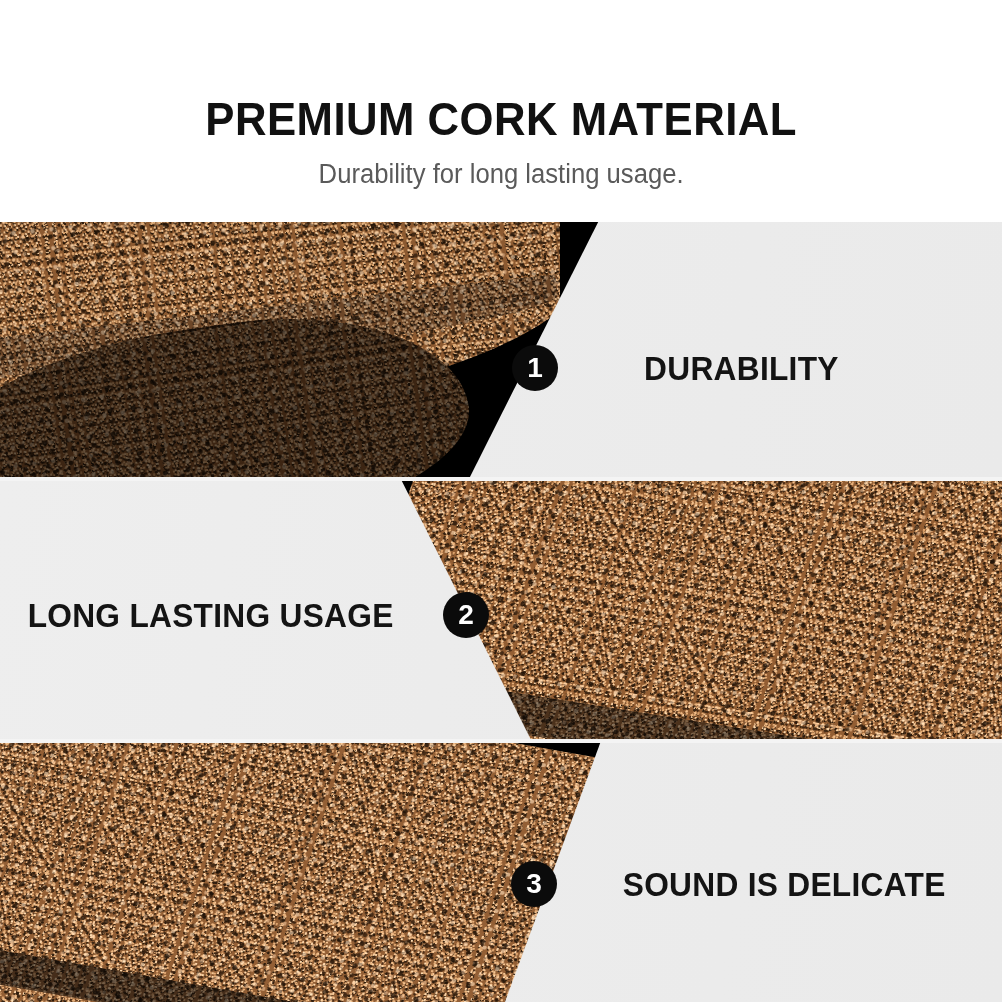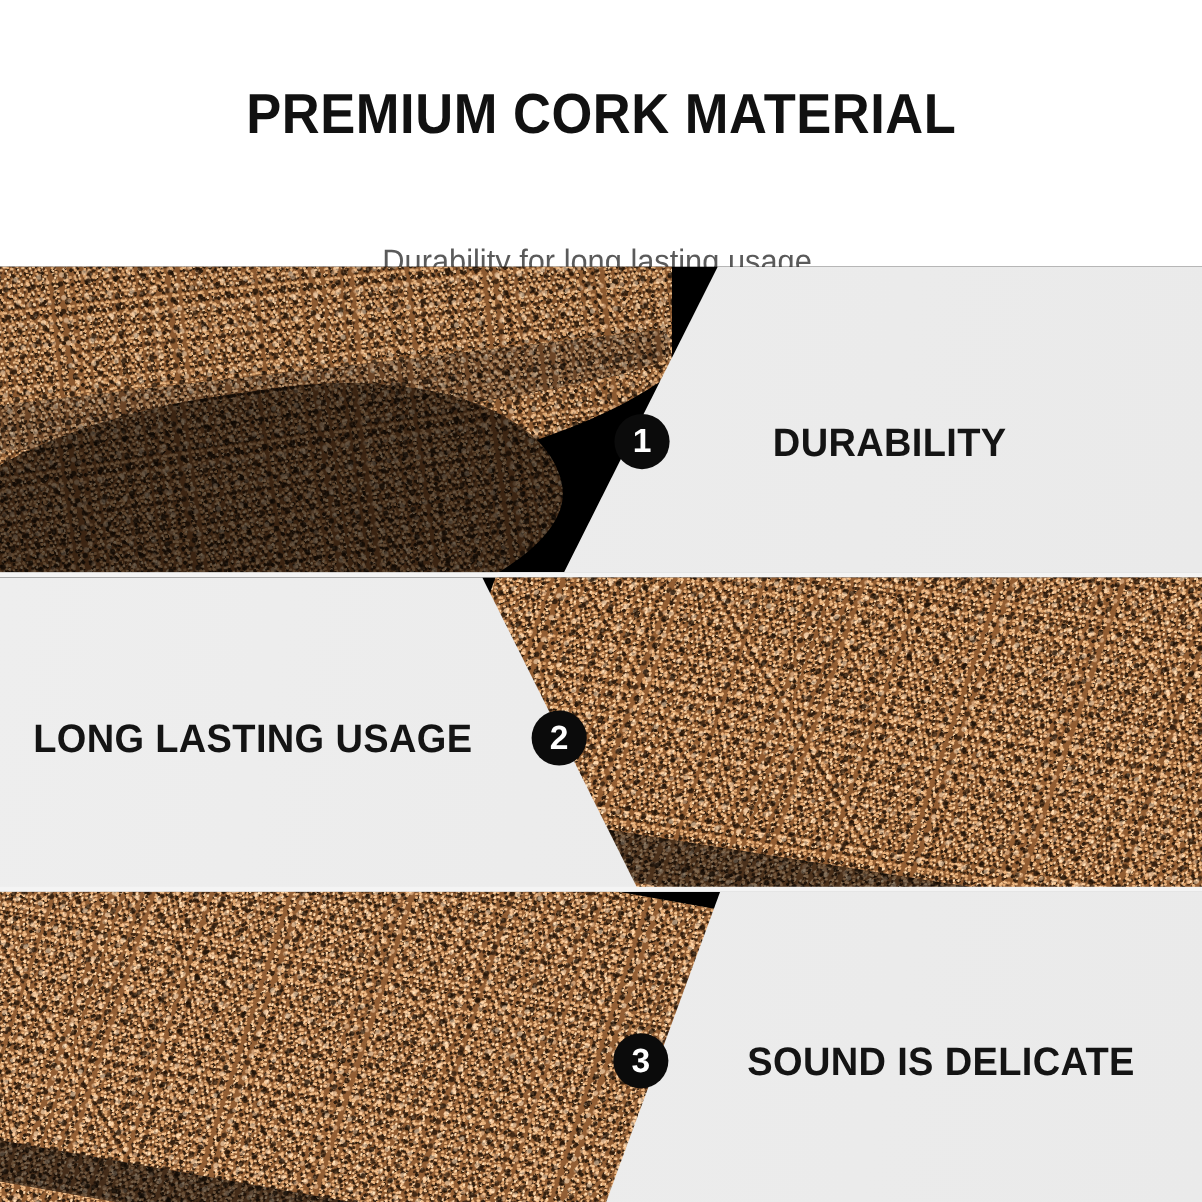--- a/index.html
+++ b/index.html
@@ -6,23 +6,23 @@
   body{
     width:1002px;height:1002px;
     background:#ffffff;
     font-family:"Liberation Sans", sans-serif;
     overflow:hidden;
   }
   .page{position:relative;width:1002px;height:1002px;background:#fff;}
 
   
   .header{
-    position:absolute;left:0;top:12px;width:1002px;height:222px;
+    position:absolute;left:0;top:2px;width:1002px;height:222px;
     background:#ffffff;
-    display:flex;flex-direction:column;align-items:center;justify-content:space-between;
+    display:flex;flex-direction:column;align-items:center;justify-content:center;
   }
   .title{
     margin-top:58px;
     font-size:47px;
     font-weight:bold;
     letter-spacing:0.5px;
     color:#111111;
     transform:scaleX(0.93);
     white-space:nowrap;
     line-height:1.05;

